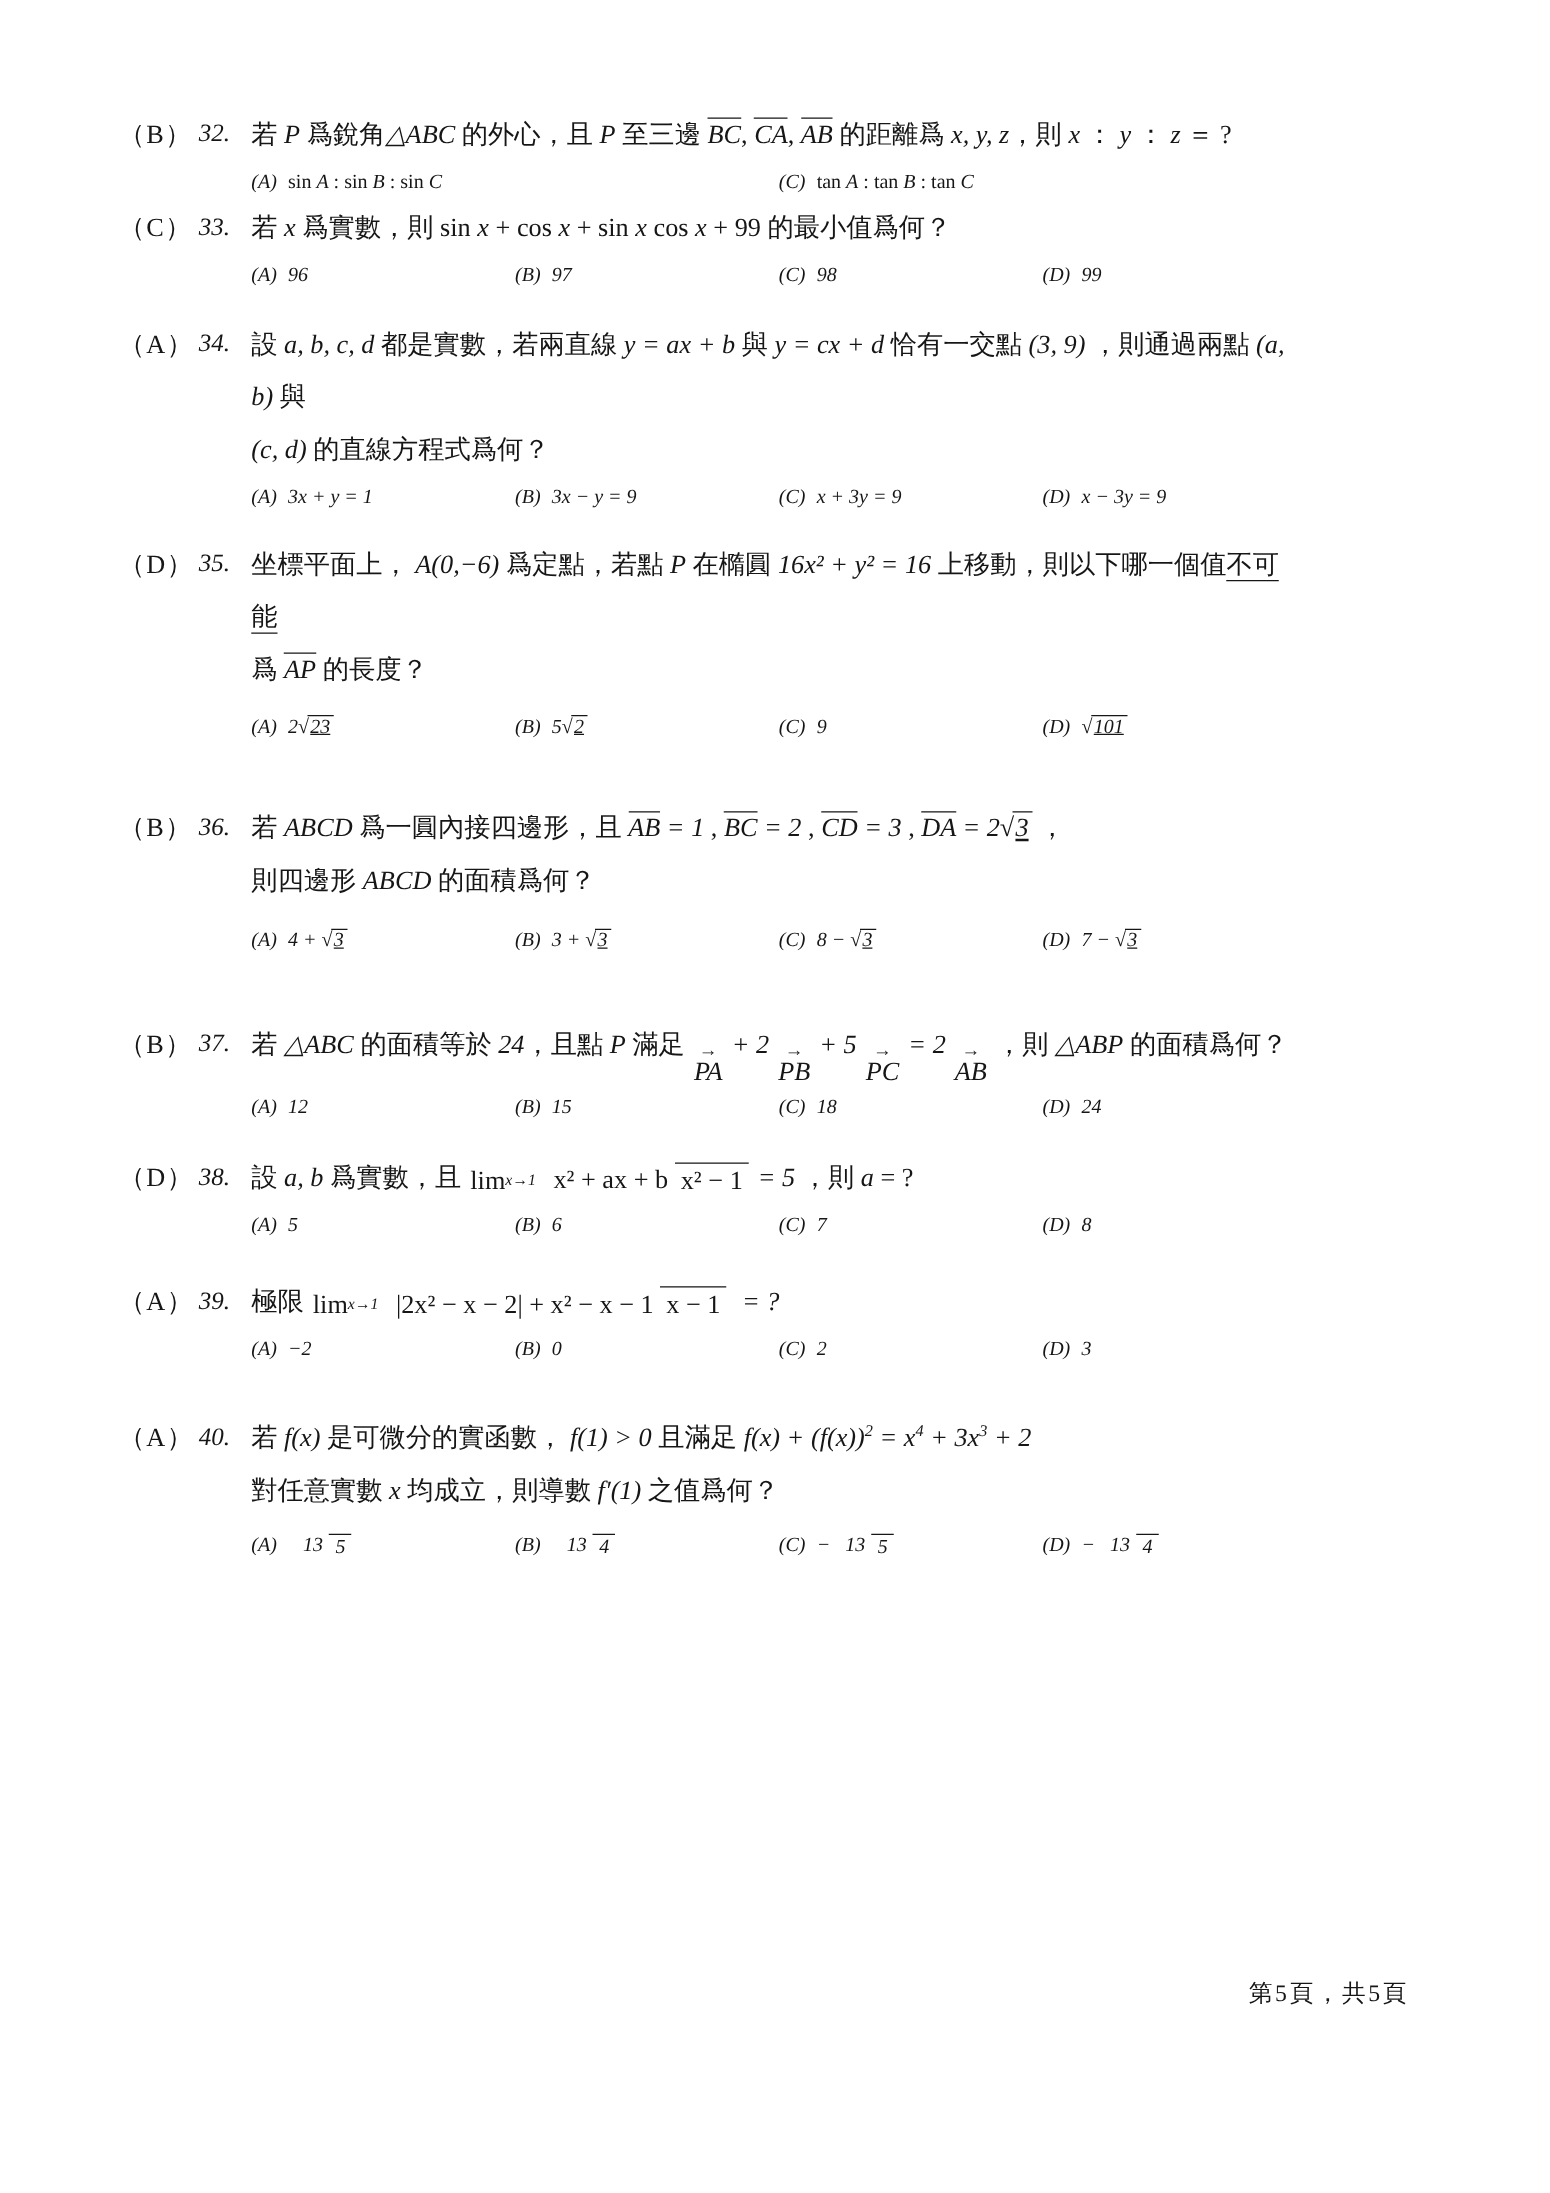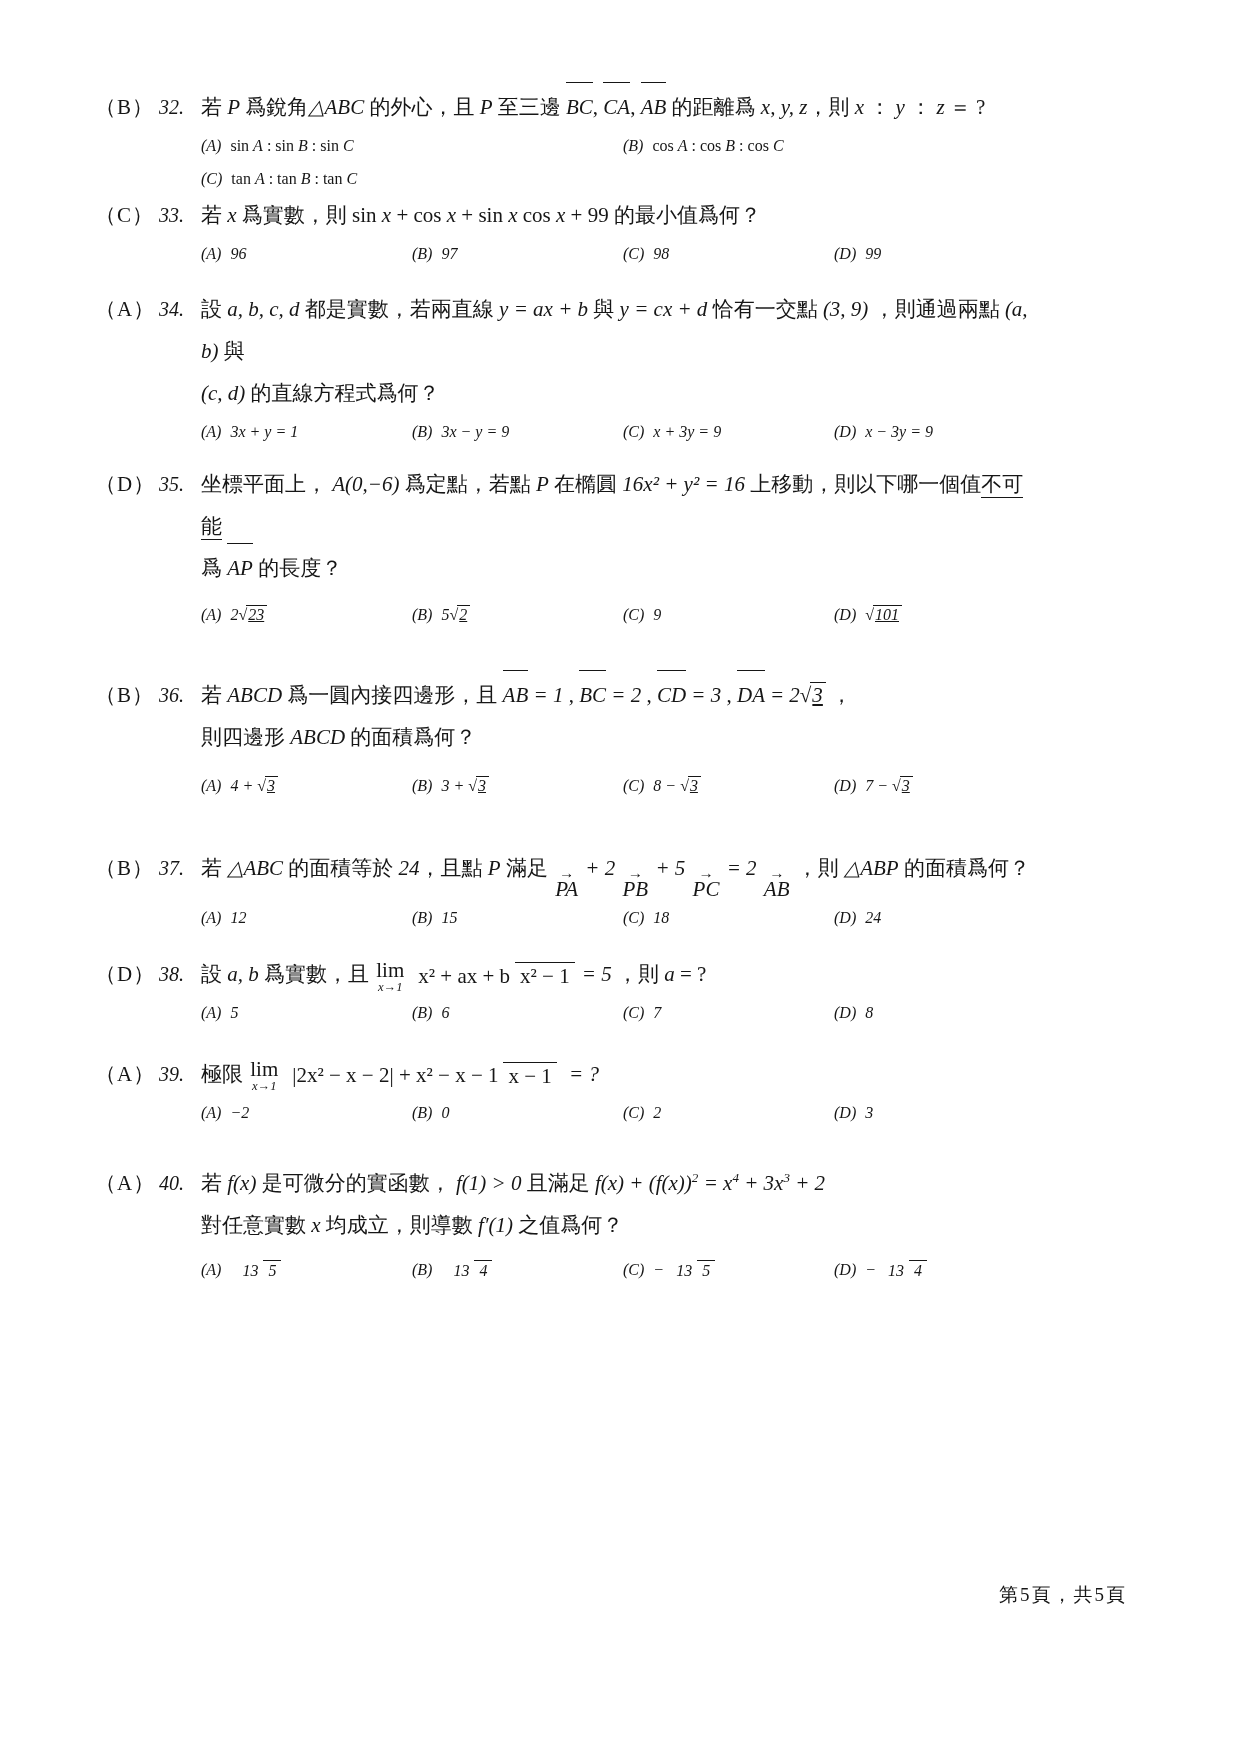--- a/index.html
+++ b/index.html
@@ -24,54 +24,53 @@
     font-size:16px; line-height:1.7; row-gap:6px;
   }
   .options.two { grid-template-columns:repeat(2, 422px); }
   .option { font-style:italic; white-space:nowrap; }
   .opt-label { font-style:italic; margin-right:9px; }
 
   
   .sp { font-style:normal; }
   .si { font-style:italic; }
   .su { border-bottom:1.5px solid currentColor; padding-bottom:1px; }
-  .sol { font-style:italic; border-top:1.5px solid currentColor; padding-top:12px; }
+  .sol { font-style:italic; border-top:1.5px solid currentColor; padding-top:0; }
   .ssup { font-style:italic; font-size:0.62em; vertical-align:super; line-height:0; }
   .sqrt { white-space:nowrap; font-style:italic; }
   .rsign { font-style:normal; margin-right:-1px; }
   .rcand { border-top:1.6px solid currentColor; padding:0 3px 0 2px;text-decoration:underline; }
   .vec { display:inline-flex; flex-direction:column; align-items:center;
          font-style:italic; line-height:1.05; vertical-align:-3px; margin:0 2px; }
   .varrow { font-style:normal; font-size:0.72em; height:0.78em; overflow:hidden; }
   .frac { display:inline-flex; flex-direction:row; align-items:center;
           line-height:1.3; vertical-align:middle; margin:0 7px; text-align:center; }
   .fnum { padding:0 5px; }
   .fden { border-top:1.7px solid currentColor; padding:0 5px; }
-  .lim { display:inline-flex; flex-direction:column; align-items:center;
+  .lim { display:inline-flex; flex-direction:row; align-items:center;
          line-height:1.05; vertical-align:middle; margin:0 2px; }
   .ltop { font-style:normal; }
   .lsub { font-size:0.6em; font-style:italic; }
 
   .footer { position:absolute; right:113px; top:1582px; font-size:19px; letter-spacing:2px; }
 </style>
 </head>
 <body>
 
 <div class="page">
   <div class="content">
 
     <div class="question" style="margin-bottom:2px;">
       <div class="q-row">
         <span class="answer">（B）</span>
         <span class="qnum">32.</span>
         <div class="stem"><span class="sp">若 </span><span class="si">P</span><span class="sp"> 爲銳角</span><span class="si">△ABC</span><span class="sp"> 的外心，且 </span><span class="si">P</span><span class="sp"> 至三邊 </span><span class="sol">BC</span><span class="sp">, </span><span class="sol">CA</span><span class="sp">, </span><span class="sol">AB</span><span class="sp"> 的距離爲 </span><span class="si">x, y, z</span><span class="sp">，則 </span><span class="si">x</span><span class="sp"> ： </span><span class="si">y</span><span class="sp"> ： </span><span class="si">z</span><span class="sp"> ＝ ?</span></div>
       </div>
       <div class="options two">
         <div class="option"><span class="opt-label">(A)</span><span class="opt-val"><span class="sp">sin </span><span class="si">A</span><span class="sp"> : sin </span><span class="si">B</span><span class="sp"> : sin </span><span class="si">C</span></span></div>
-        <div class="option"><span class="opt-label">(B)</span><span class="opt-val"><span class="sp">cos </span><span class="si">A</span><span class="sp"> : cos </span><span class="si">B</span><span class="sp"> : cos </span><span class="si">C</span></span></div>
         <div class="option"><span class="opt-label">(C)</span><span class="opt-val"><span class="sp">tan </span><span class="si">A</span><span class="sp"> : tan </span><span class="si">B</span><span class="sp"> : tan </span><span class="si">C</span></span></div>
       </div>
     </div>
 
     <div class="question" style="margin-bottom:20px;">
       <div class="q-row">
         <span class="answer">（C）</span>
         <span class="qnum">33.</span>
         <div class="stem"><span class="sp">若 </span><span class="si">x</span><span class="sp"> 爲實數，則 sin </span><span class="si">x</span><span class="sp"> + cos </span><span class="si">x</span><span class="sp"> + sin </span><span class="si">x</span><span class="sp"> cos </span><span class="si">x</span><span class="sp"> + 99 的最小值爲何？</span></div>
       </div>

